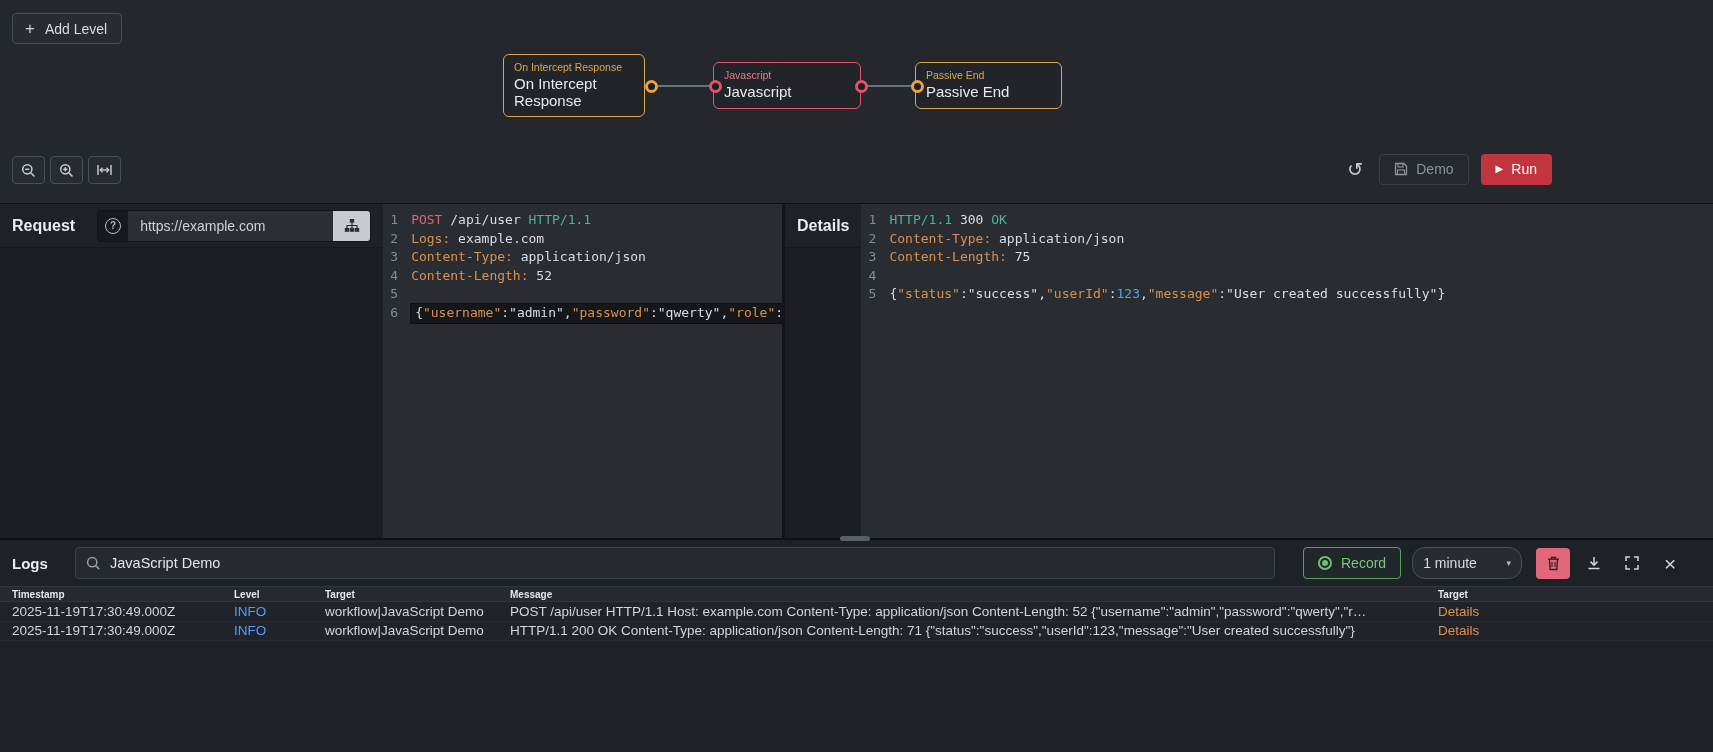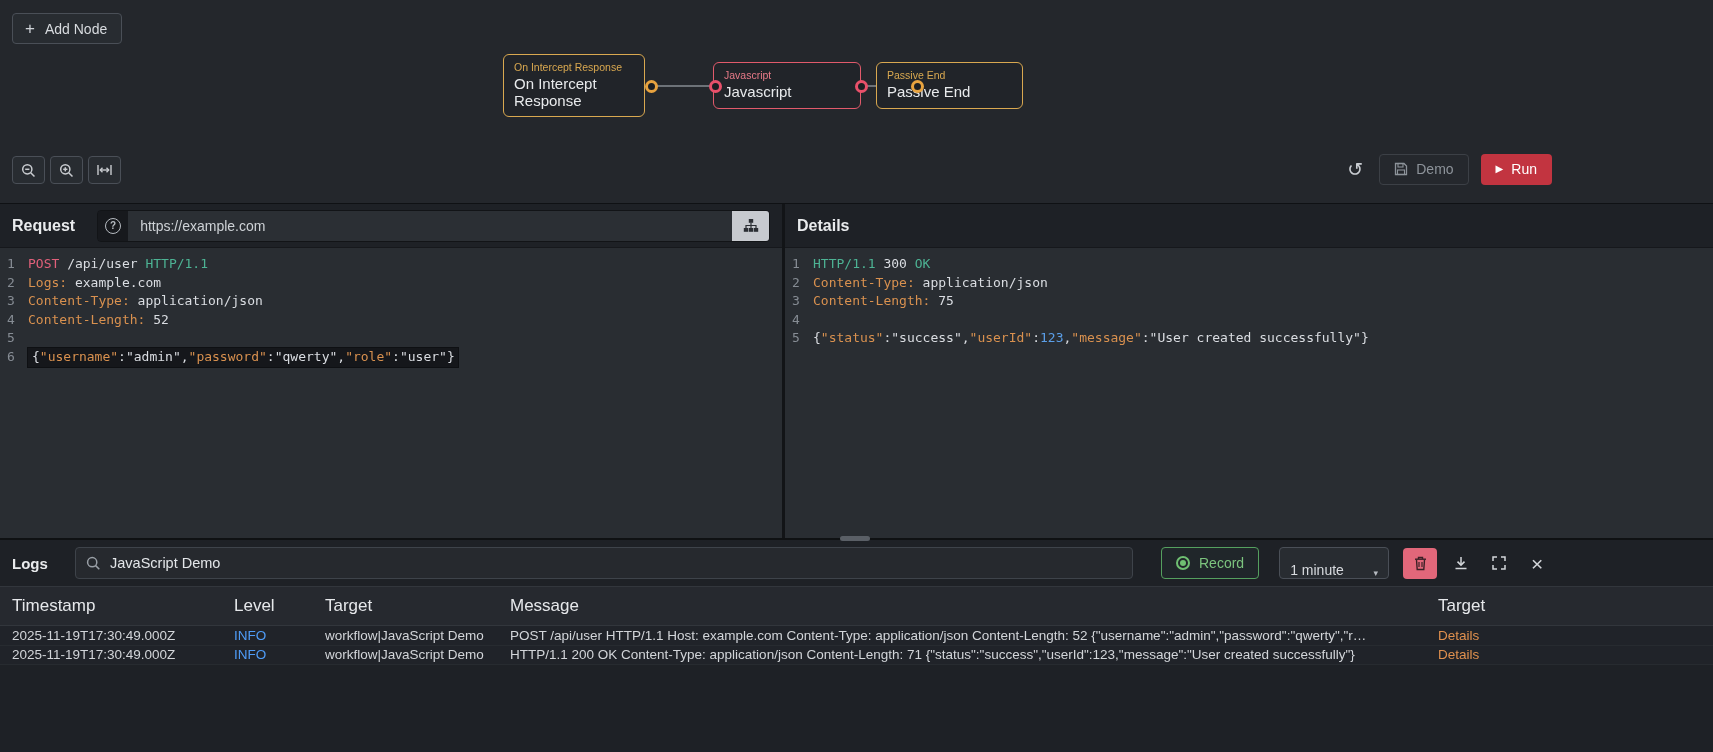--- a/index.html
+++ b/index.html
@@ -14,40 +14,40 @@
 .add-node{position:absolute;left:12px;top:13px;height:31px;padding:0 14px 0 12px;display:flex;align-items:center;gap:10px;background:#282c31;border:1px solid #4a4f57;border-radius:4px;color:#d8dbdf;font-size:14px}
 .add-node .plus{font-size:17px;color:#cfd3d8;line-height:1}
 .wire{position:absolute;top:85px;height:2px;background:#6d7278}
 .wire1{left:651px;width:64px}
 .wire2{left:861px;width:56px}
 .node{position:absolute;background:#212429;border:1.5px solid;border-radius:6px;padding:6px 10px}
 .node-yellow{border-color:#d9a850}
 .node-red{border-color:#e15a6b}
 .node1{left:503px;top:54px;width:142px;height:63px}
 .node2{left:713px;top:62px;width:148px;height:47px}
-.node3{left:876px;top:62px;width:147px;height:47px}
+.node3{left:915px;top:62px;width:147px;height:47px}
 .node-type{font-size:10.5px;margin-bottom:2px}
 .node-yellow .node-type{color:#d9a850}
 .node-red .node-type{color:#e87a88}
 .node-title{font-size:15px;color:#e8eaec;line-height:1.15}
 .port{position:absolute;top:80px;width:13px;height:13px;border-radius:50%;background:#1b1e22;border:3px solid}
 .port-yellow{border-color:#e8a33f}
 .port-red{border-color:#e8506a}
 .zoom-bar{position:absolute;left:12px;top:156px;display:flex;gap:5px}
 .zoom-bar button{width:33px;height:28px;background:#282c31;border:1px solid #4a4f57;border-radius:4px;display:flex;align-items:center;justify-content:center}
 .canvas-actions{position:absolute;top:153px;right:161px;display:flex;align-items:center;gap:12px;height:32px}
 .undo-btn{width:24px;height:28px}
 .undo-glyph{font-size:19px;color:#c9cdd2}
 .save-btn{height:31px;padding:0 14px;display:flex;align-items:center;gap:8px;background:#25282d;border:1px solid #3c4046;border-radius:4px;color:#8d939a;font-size:14px}
 .run-btn{height:31px;padding:0 15px;display:flex;align-items:center;gap:8px;background:#c23440;border-radius:4px;color:#fff;font-size:14px}
 .run-btn .play{font-size:10px;line-height:1}
 
 
 .middle{display:flex;height:334px;flex:none}
-.panel{display:flex;flex-direction:column;min-width:0}
+.panel{display:flex;flex-direction:row;min-width:0}
 .panel.request{width:782px;flex:none}
 .panel.response{flex:1}
 .v-divider{width:3px;background:#121417;flex:none;cursor:col-resize}
 .panel-header{height:44px;flex:none;display:flex;align-items:center;padding:0 12px;background:#1e2126;border-bottom:1px solid #16181c;gap:14px}
 .panel-header h2{font-size:16px;font-weight:bold;color:#e9ebed}
 .url-group{flex:1;display:flex;height:32px;border-radius:4px;overflow:hidden;border:1px solid #121417;margin-left:8px}
 .help-seg{width:30px;background:#17191d;display:flex;align-items:center;justify-content:center;flex:none}
 .qmark{width:16px;height:16px;border:1.5px solid #b6bbc1;border-radius:50%;color:#b6bbc1;font-size:10px;font-weight:bold;display:flex;align-items:center;justify-content:center}
 .url-input{flex:1;background:#2b2f34;border:none;color:#ced2d6;font-size:14px;padding:0 12px}
 .sitemap-seg{width:37px;background:#c7cacf;display:flex;align-items:center;justify-content:center;flex:none}
@@ -62,48 +62,48 @@
 .tk-str{color:#dadde2}
 .tk-num{color:#5b9fe8}
 .tk-pln{color:#dadde2}
 
 
 .h-divider{height:2px;background:#0f1113;position:relative;flex:none;cursor:row-resize}
 .grip{position:absolute;left:840px;top:-2px;width:30px;height:5px;background:#5a5f66;border-radius:3px}
 .logs{flex:1;background:#1e2126;display:flex;flex-direction:column;min-height:0}
 .logs-header{height:46px;flex:none;display:flex;align-items:center;padding:0 12px}
 .logs-header h2{font-size:15px;font-weight:bold;color:#e9ebed;width:46px;flex:none}
-.search-box{width:1058px;height:32px;margin-left:17px;background:#26292e;border:1px solid #3e434a;border-radius:4px;display:flex;align-items:center;padding:0 10px;gap:9px;flex:none}
+.search-box{width:1200px;height:32px;margin-left:17px;background:#26292e;border:1px solid #3e434a;border-radius:4px;display:flex;align-items:center;padding:0 10px;gap:9px;flex:none}
 .search-box input{flex:1;background:transparent;border:none;color:#e3e6e9;font-size:14.5px}
 .record-btn{margin-left:28px;height:32px;padding:0 14px;display:flex;align-items:center;gap:9px;background:#20262a;border:1px solid #55a05f;border-radius:4px;color:#7cc47e;font-size:14px;flex:none}
 .rec-icon{width:14px;height:14px;border:2px solid #6fbf72;border-radius:50%;position:relative;display:inline-block;flex:none}
 .rec-icon::after{content:"";position:absolute;inset:2px;background:#6fbf72;border-radius:50%}
-.interval-select{margin-left:20px;height:32px;width:110px;background:#282c31;border:1px solid #4a4f57;border-radius:4px;display:flex;align-items:flex-end;justify-content:space-between;padding:0 10px;font-size:14px;color:#d8dbdf;flex:none;cursor:pointer}
+.interval-select{margin-left:11px;height:32px;width:110px;background:#282c31;border:1px solid #4a4f57;border-radius:13px;display:flex;align-items:center;justify-content:space-between;padding:0 10px;font-size:14px;color:#d8dbdf;flex:none;cursor:pointer}
 .chev{font-size:9px;color:#b6bbc1}
 .trash-btn{margin-left:14px;width:34px;height:31px;background:#e2677a;border-radius:4px;display:flex;align-items:center;justify-content:center;flex:none}
 .tool-icon-btn{margin-left:10px;width:28px;height:28px;display:flex;align-items:center;justify-content:center;color:#d3d6da;flex:none}
 .close-glyph{font-size:21px;line-height:1;color:#d3d6da}
 .log-table{flex:1;overflow:hidden}
 .lt-head,.lt-row{display:grid;grid-template-columns:222px 91px 185px minmax(0,1fr) 285px;align-items:center;padding-left:12px}
-.lt-head{height:40px;background:#26292f;border-top:1px solid #32363c;border-bottom:1px solid #32363c;font-weight:normal;font-size:17px;color:#e6e8eb}
+.lt-head{height:16px;background:#26292f;border-top:1px solid #32363c;border-bottom:1px solid #32363c;font-weight:bold;font-size:10px;color:#e6e8eb}
 .lt-head span:nth-child(5){padding-left:10px}
 .lt-row{height:19.5px;font-size:13.5px;color:#d2d5d9;border-bottom:1px solid #272b30;background:#202329}
 .c-level{color:#4f9cf7}
 .c-msg{white-space:nowrap;overflow:hidden}
 .c-action{color:#e0904e;padding-left:10px;cursor:pointer}
 </style>
 </head>
 <body>
 
 <div class="app">
 
   <section class="canvas">
     <button class="add-node">
       <span class="plus">+</span>
-      <span>Add Node</span>
+      <span>Add Level</span>
     </button>
 
     <div class="wire wire1"></div>
     <div class="wire wire2"></div>
 
     <div class="node node-yellow node1">
       <div class="node-type">On Intercept Response</div>
       <div class="node-title">On Intercept Response</div>
     </div>
     <div class="node node-red node2">

